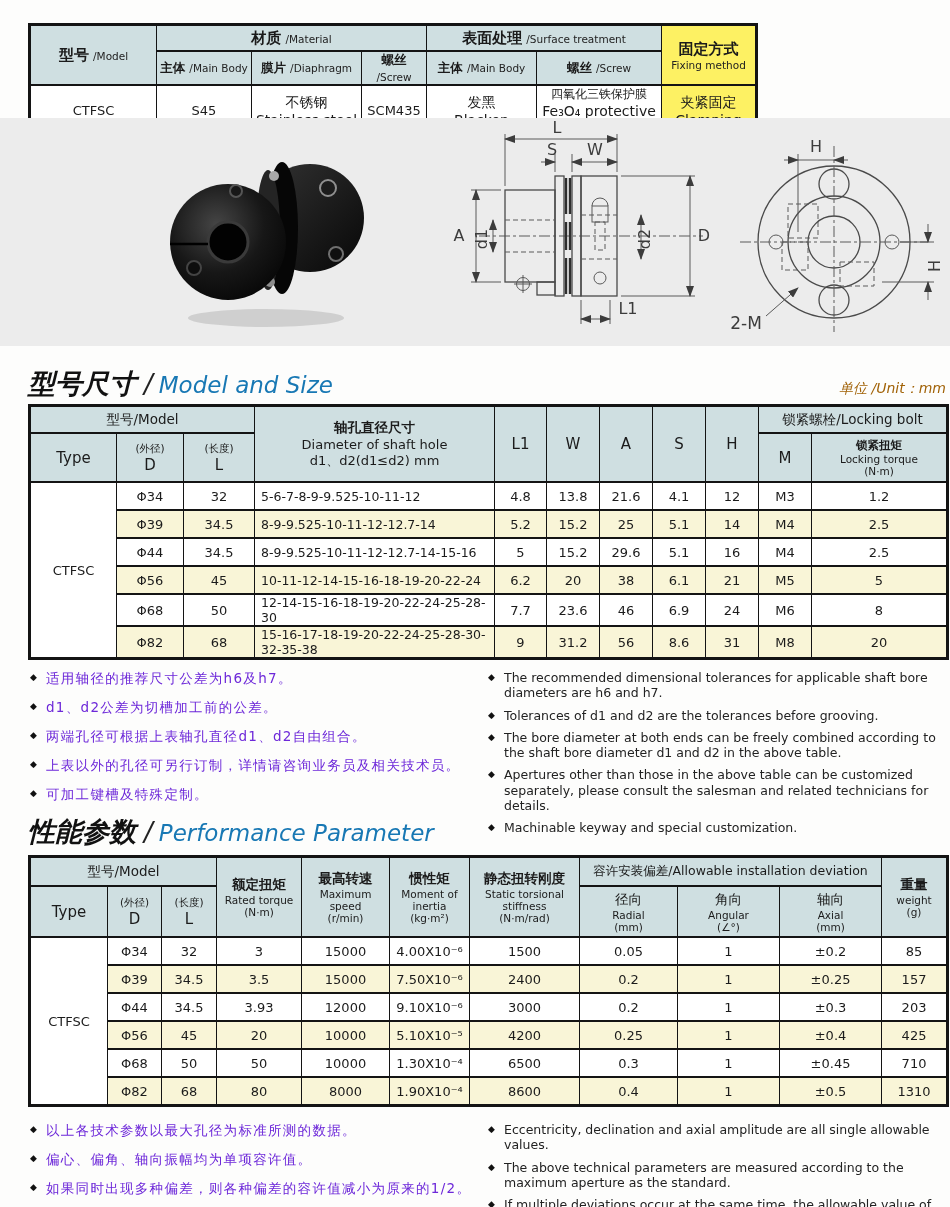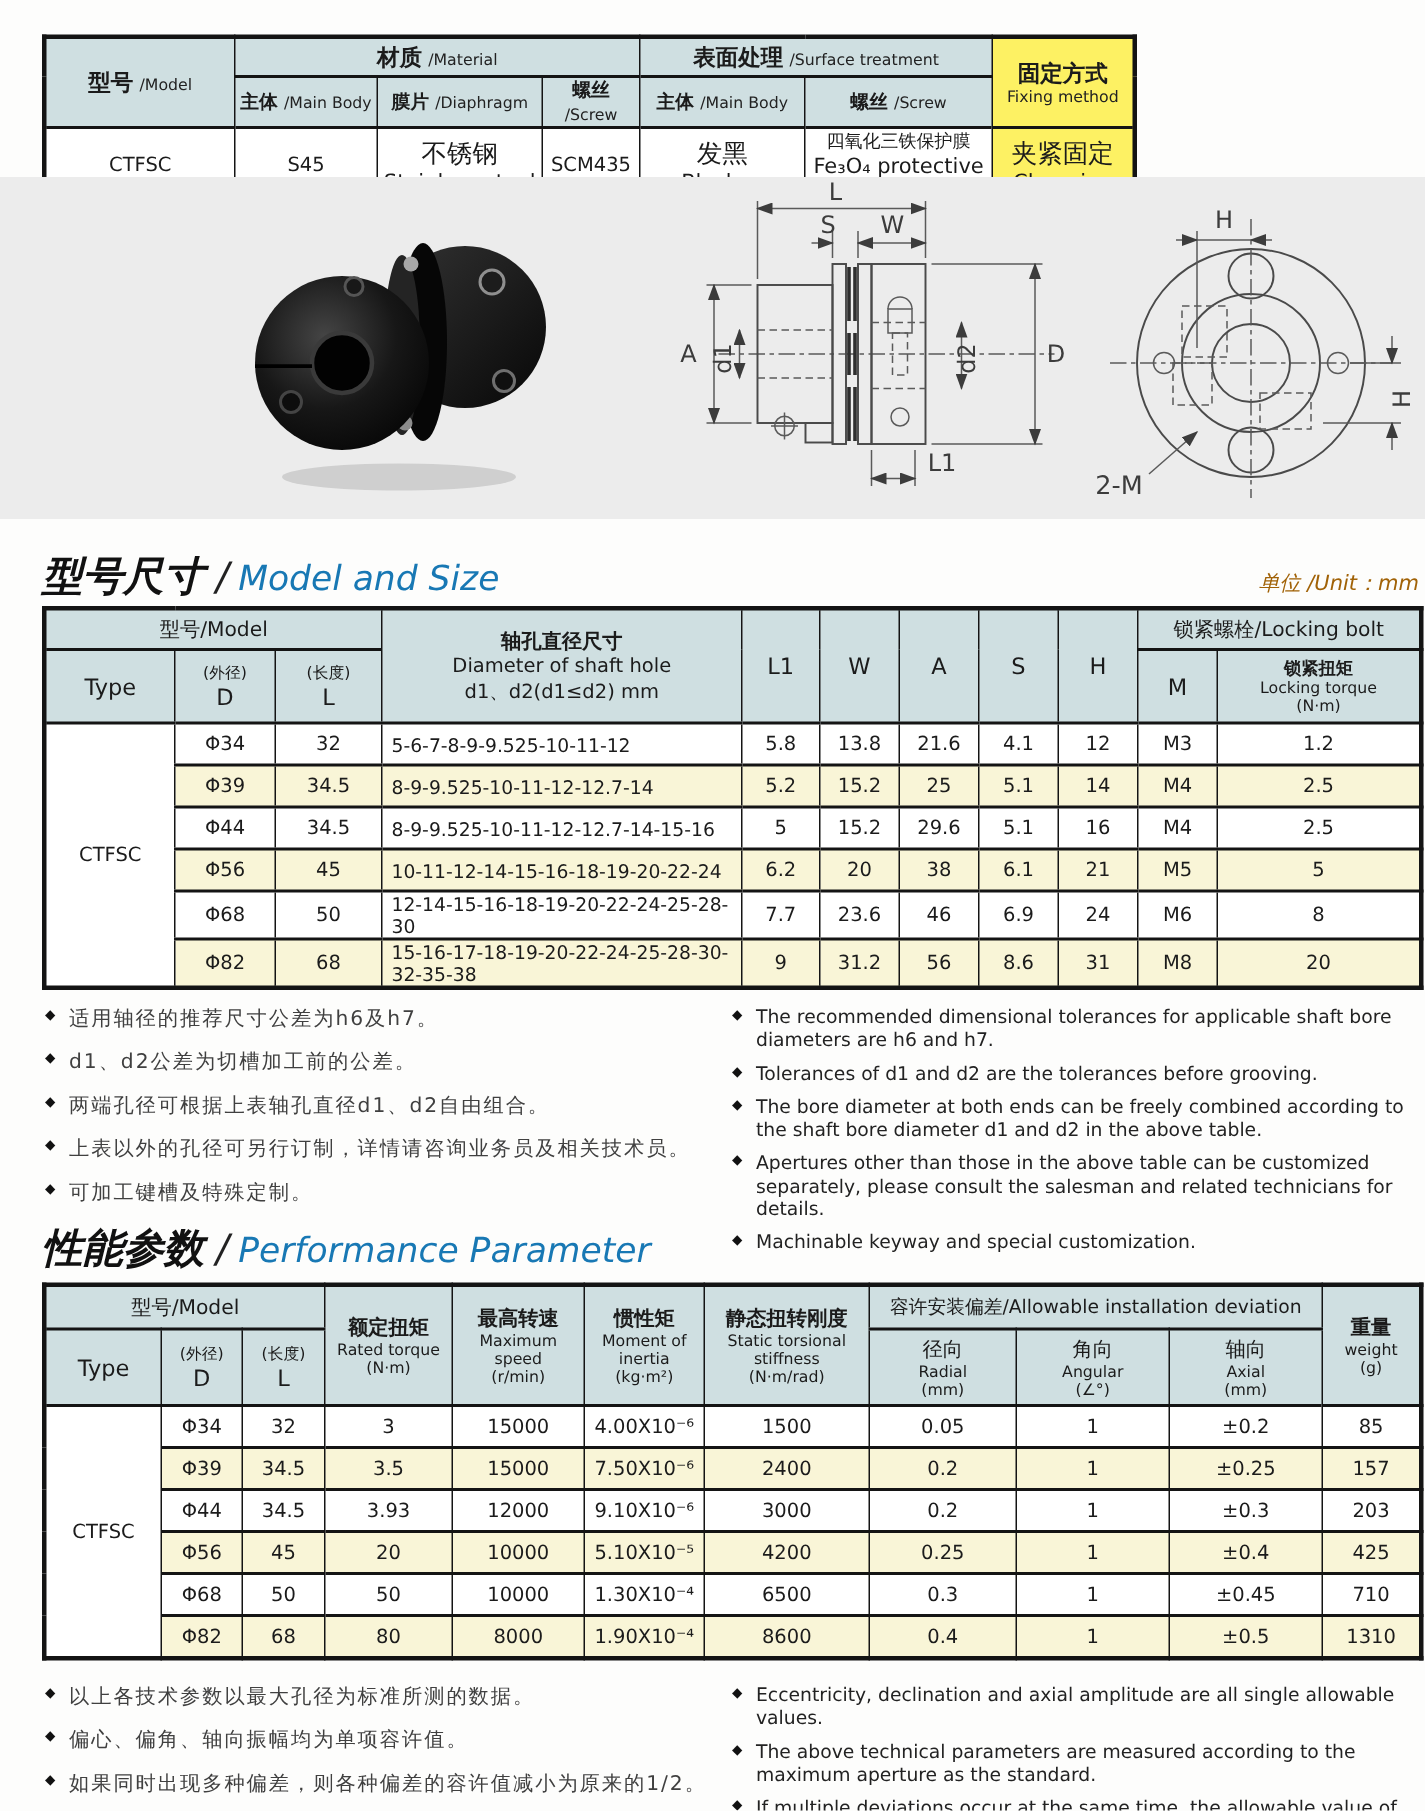--- a/index.html
+++ b/index.html
@@ -26,21 +26,21 @@
   
   .spec{position:absolute;left:28px;top:23px;width:727px;}
   .spec th,.spec td{font-size:13px;}
   .spec .r1 th{height:24px;}
   .spec .r2 th{height:24px;}
   .spec .r3 td{height:42px;}
   .zh-big{font-size:15px;font-weight:700;}
   .zh-mid{font-size:12.5px;font-weight:700;}
   .en-sm{font-size:10.5px;color:#222;}
   .yellow{background:#fdf163 !important;}
-  .v-zh{font-size:17px;}
+  .v-zh{font-size:14px;}
   .v-en{font-size:14px;}
 
   
   .band{position:absolute;left:0;top:118px;width:950px;height:228px;background:#ececec;}
   .fig{position:absolute;}
   svg text{font-family:"DejaVu Sans","Liberation Sans",sans-serif;fill:#3c3c3c;font-size:16px;}
   .draw{stroke:#4a4a4a;fill:none;stroke-width:1.3;}
   .thin{stroke:#5a5a5a;fill:none;stroke-width:1;}
   .dash{stroke-dasharray:5 3;}
   .cline{stroke-dasharray:11 3 3 3;}
@@ -62,21 +62,21 @@
   .h-sub{font-size:10.5px;}
   .shaft-cell{text-align:left !important;padding-left:6px !important;font-size:12.5px !important;}
 
   
   .notes{position:absolute;display:flex;width:916px;left:30px;}
   .notes ul{list-style:none;margin:0;padding:0;}
   .notes li{position:relative;padding-left:16px;}
   .notes li::before{content:"◆";position:absolute;left:0;top:2px;font-size:9px;color:#111;}
   .nz{flex:0 0 458px;}
   .ne{flex:1;padding-left:6px;}
-  .nz li{font-size:13.5px;letter-spacing:1.3px;margin-bottom:11px;color:#404040;}
+  .nz li{font-size:13.5px;letter-spacing:1.3px;margin-bottom:11px;color:#6d28d9;}
   .ne li{font-size:12.5px;line-height:1.22;margin-bottom:7px;color:#222;}
 
   
   .table2{position:absolute;left:28px;top:855px;width:918px;}
   .table2 .hr1 th{height:27px;}
   .table2 .hr2 th{height:49px;}
   .table2 tbody td{height:26px;font-size:13px;}
 </style>
 </head>
 <body>
@@ -339,21 +339,21 @@
           <div class="h-sub">(N·m)</div>
         </th>
       </tr>
     </thead>
     <tbody>
       <tr>
         <td rowspan="6" class="cell-white">CTFSC</td>
         <td>Φ34</td>
         <td>32</td>
         <td class="shaft-cell">5-6-7-8-9-9.525-10-11-12</td>
-        <td>5.8</td>
+        <td>4.8</td>
         <td>13.8</td>
         <td>21.6</td>
         <td>4.1</td>
         <td>12</td>
         <td>M3</td>
         <td>1.2</td>
       </tr>
       <tr class="alt">
         <td>Φ39</td>
         <td>34.5</td>

